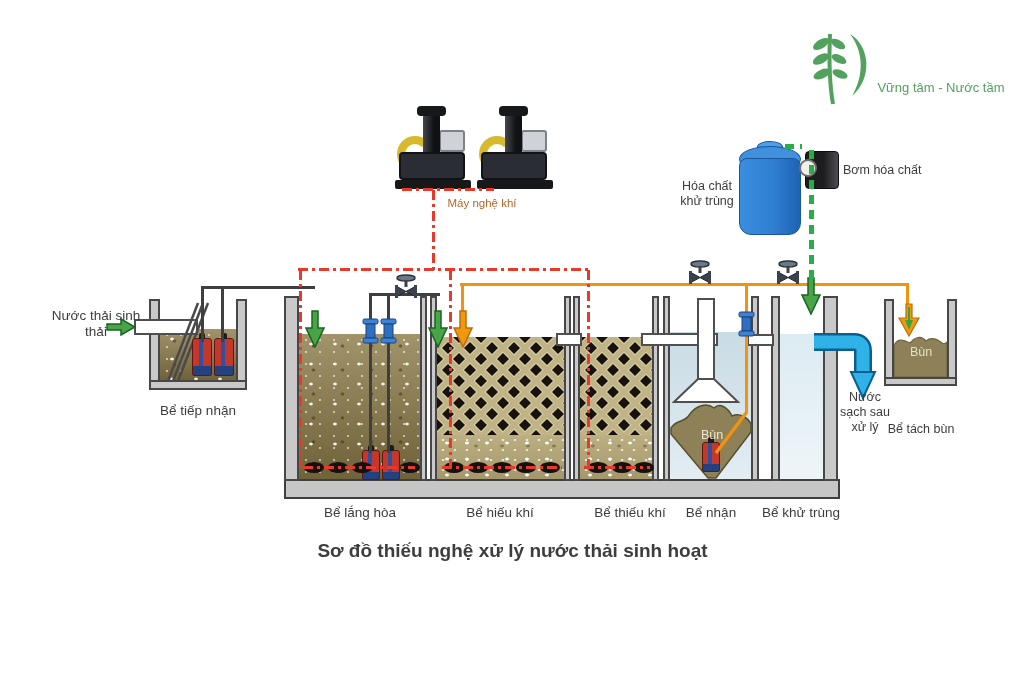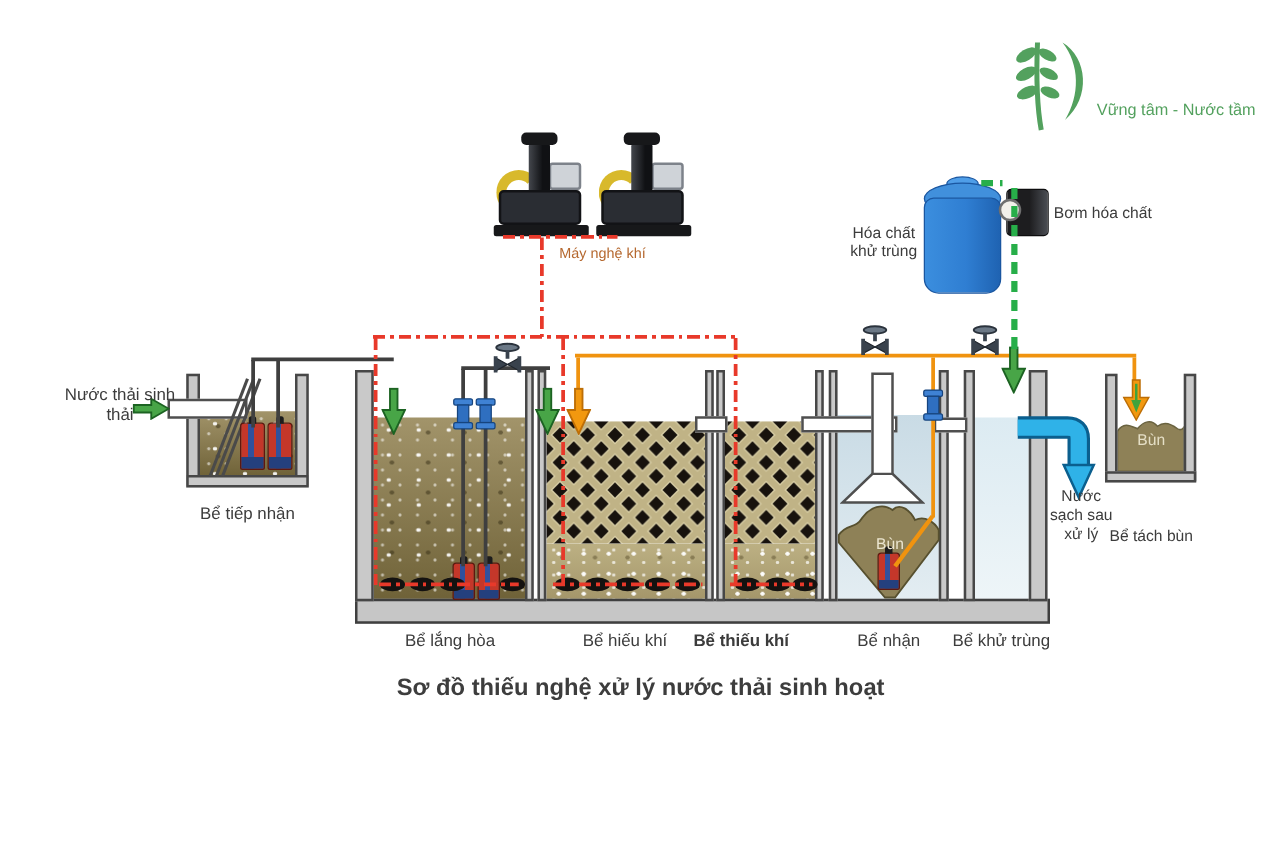--- a/index.html
+++ b/index.html
@@ -320,18 +320,18 @@
   <div class="abs" style="left:893px;top:333px;z-index:1;">
     <svg width="55" height="45" viewBox="0 0 55 45">
       <path d="M1 12 C6 4 12 8 17 10 C22 4 28 2 33 8 C38 4 44 6 49 10 C52 12 54 9 54 9 L54 44 L1 44 Z" fill="#8e8157" stroke="#6a6340" stroke-width="1.2"></path>
     </svg>
   </div>
   <div class="lbl sm" style="left:904px;top:345px;width:34px;color:#e5dfc6;">Bùn</div>
   <div class="lbl sm" style="left:880px;top:390px;width:82px;margin-top:32px;">Bể tách bùn</div>
 
   <div class="lbl" style="left:308px;top:505px;width:104px;">Bể lắng hòa</div>
   <div class="lbl" style="left:448px;top:505px;width:104px;">Bể hiếu khí</div>
-  <div class="lbl" style="left:539px;top:505px;width:108px;font-weight:bold;">Bể thiếu khí</div>
+  <div class="lbl" style="left:576px;top:505px;width:108px;">Bể thiếu khí</div>
   <div class="lbl" style="left:669px;top:505px;width:84px;">Bể nhận</div>
   <div class="lbl" style="left:747px;top:505px;width:108px;">Bể khử trùng</div>
   <div class="lbl" style="left:280px;top:540px;width:465px;font-size:19px;font-weight:bold;color:#3d3d3d;">Sơ đồ thiếu nghệ xử lý nước thải sinh hoạt</div>
 
 </div>
 
 </body></html>

